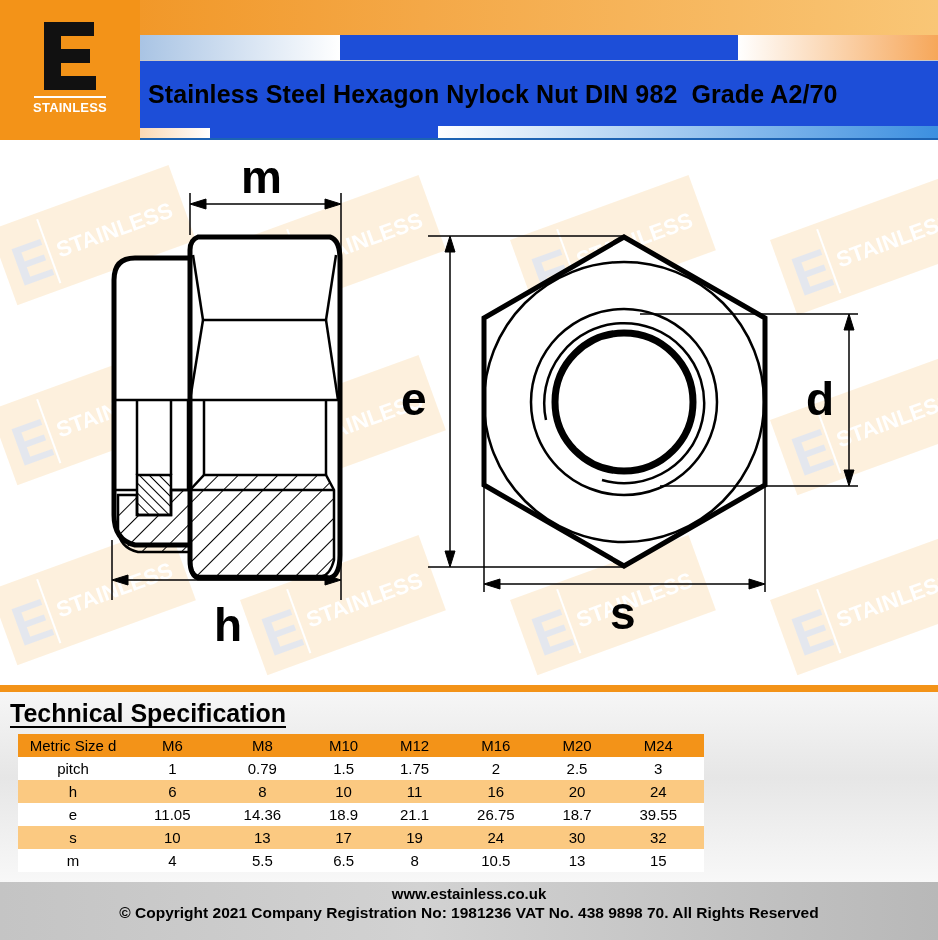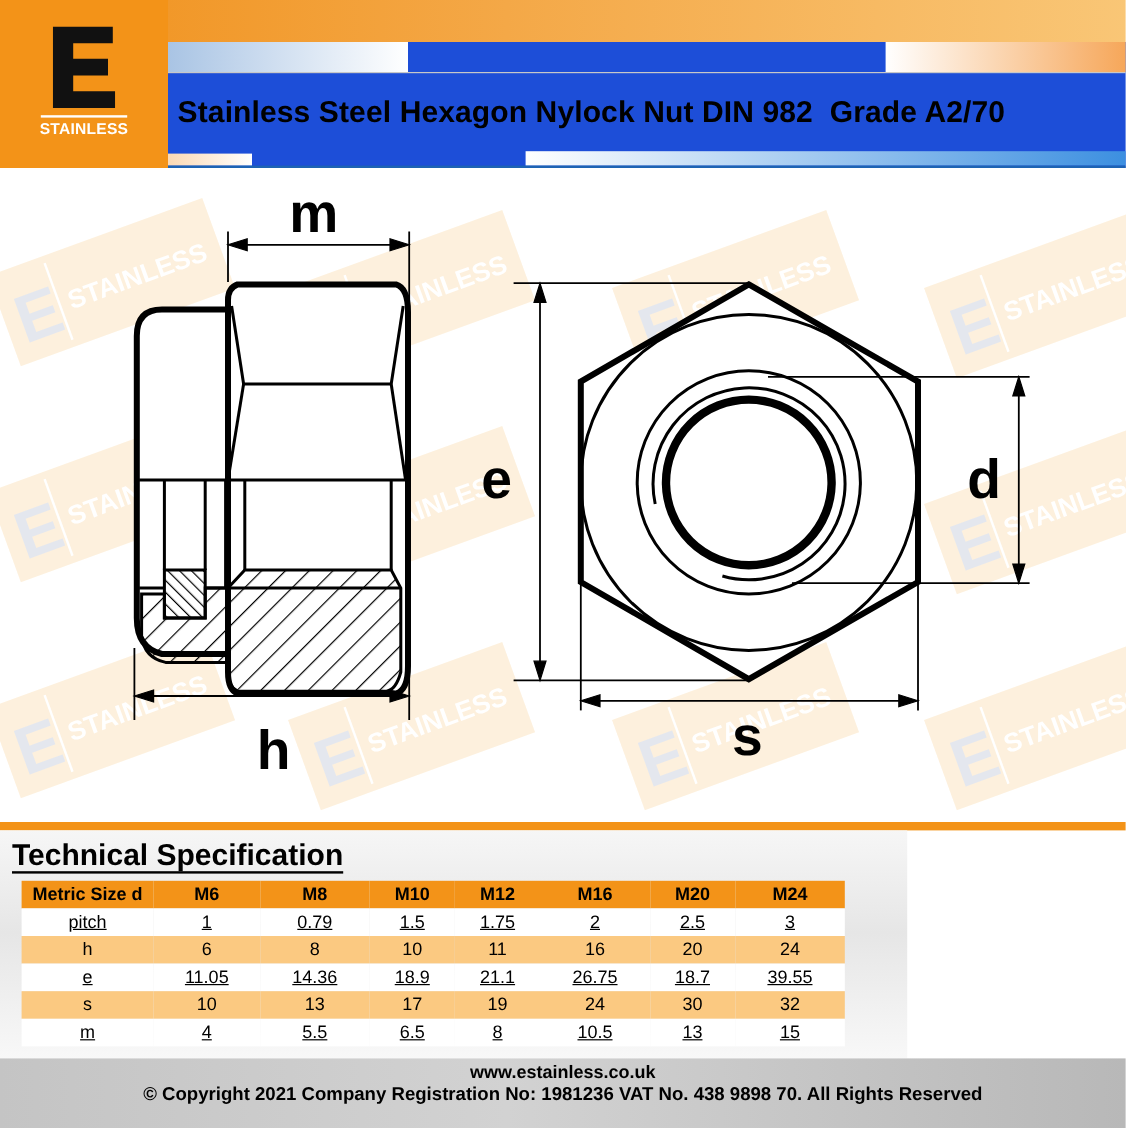--- a/index.html
+++ b/index.html
@@ -65,36 +65,36 @@
     .dim-label {
       position: absolute; font-weight: bold; font-size: 46px; color: #000; line-height: 1;
       font-family: "Liberation Sans", sans-serif;
     }
 
     
     .orange-rule {
       position: absolute; left: 0; top: 685px; width: 938px; height: 7px; background: #f39318;
     }
     .spec-section {
-      position: absolute; left: 0; top: 692px; width: 756px; height: 190px;
+      position: absolute; left: 0; top: 692px; width: 938px; height: 190px;
       background: linear-gradient(to bottom, #f6f6f6 0%, #e6e6e6 45%, #f8f8f8 100%);
     }
     .spec-title {
       position: absolute; left: 10px; top: 8px; font-size: 25px; font-weight: bold; color: #000;
       border-bottom: 2px solid #000; line-height: 1.05; padding-bottom: 0;
     }
     .spec-table {
       position: absolute; left: 18px; top: 42px; width: 686px; border-collapse: collapse;
       font-size: 15px;
     }
     .spec-table th, .spec-table td {
       height: 23px; text-align: center; padding: 0; color: #000;
     }
-    .spec-table th { background: #f39318; font-weight: bold; font-size: 15px; }
-    .spec-table tr.odd td { background: #ffffff; text-decoration: underline; }
+    .spec-table th { background: #f39318; font-weight: normal; font-size: 15px; }
+    .spec-table tr.odd td { background: #ffffff; }
     .spec-table tr.even td { background: #fbc981; }
     .spec-table th:first-child, .spec-table td:first-child { width: 110px; }
 
     
     .footer {
       position: absolute; left: 0; top: 882px; width: 938px; height: 58px;
       background: linear-gradient(to right, #c4c4c4 0%, #d2d2d2 45%, #b8b8b8 100%);
       text-align: center;
     }
     .footer-url {

